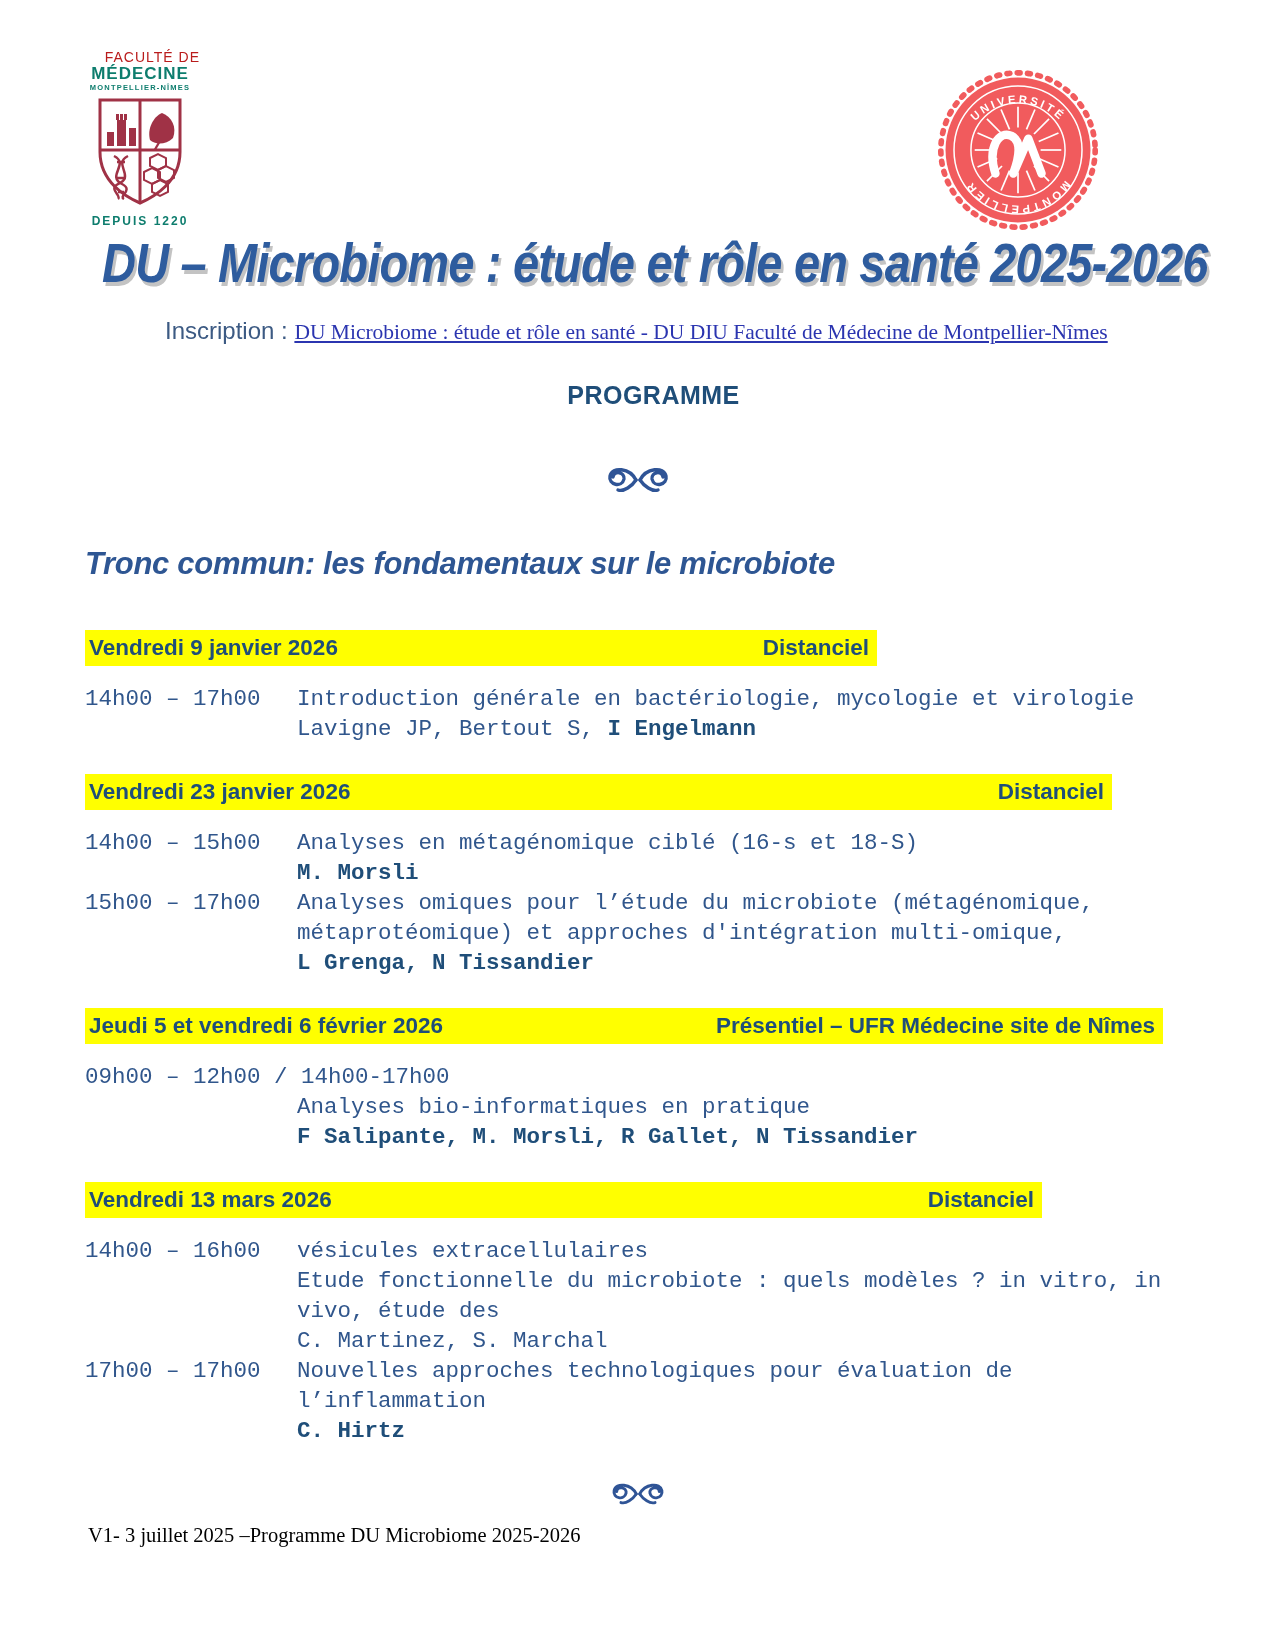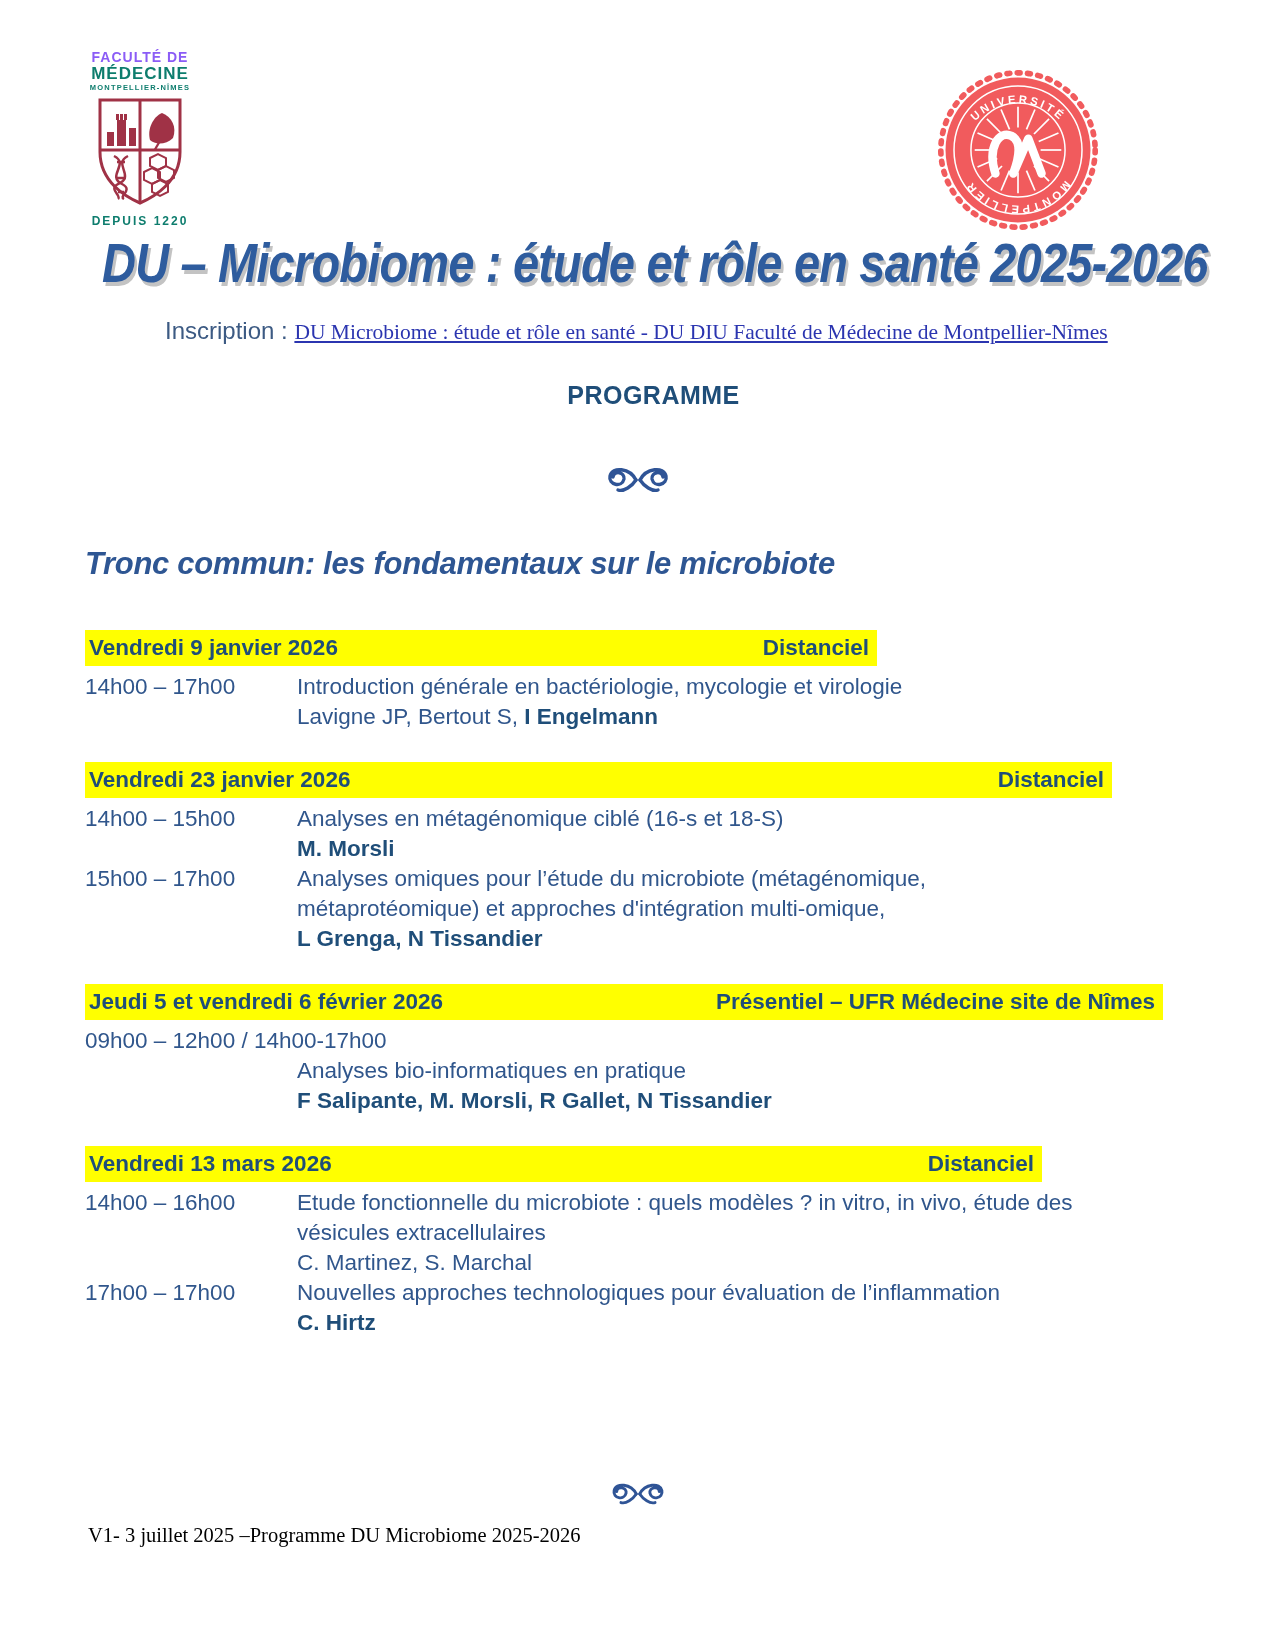--- a/index.html
+++ b/index.html
@@ -3,21 +3,21 @@
 <meta charset="utf-8">
 <style>
   html,body{margin:0;padding:0;background:#e8e8e8;}
   .page{
     width:1275px;height:1650px;background:#ffffff;margin:0 auto;
     position:relative;overflow:hidden;
     font-family:"Liberation Sans",sans-serif;color:#30568C;
   }
   
   .fac-logo{position:absolute;left:80px;top:50px;width:120px;text-align:center;}
-  .fac-l1{color:#8b5cf6;font-weight:bold;font-size:14px;letter-spacing:1px;line-height:15px;}
+  .fac-l1{color:#b91c1c;font-weight:normal;font-size:14px;letter-spacing:1px;line-height:15px;text-align:right;}
   .fac-l2{color:#0E7D6E;font-weight:bold;font-size:17px;letter-spacing:1px;line-height:18px;}
   .fac-l3{color:#0E7D6E;font-weight:bold;font-size:7.5px;letter-spacing:1.2px;line-height:10px;}
   .fac-shield{margin-top:3px;}
   .fac-since{color:#0E7D6E;font-weight:bold;font-size:12px;letter-spacing:2px;margin-top:2px;}
   .um-seal{position:absolute;left:938px;top:70px;}
   
   .doc-title{
     margin-top:230px;text-align:center;white-space:nowrap;
     font-size:56px;font-weight:bold;font-style:italic;color:#2E5C9E;
     transform:scaleX(.84);transform-origin:50% 50%;
@@ -40,21 +40,21 @@
     font-style:italic;color:#2E5693;letter-spacing:-.3px;}
   
   .sessions{margin:48px 85px 0 85px;font-size:22.5px;}
   .session{margin-top:30px;}
   .session:first-child{margin-top:0;}
   .session-bar{
     background:#FFFF00;height:36px;display:flex;justify-content:space-between;
     align-items:center;padding:0 8px 0 4px;box-sizing:border-box;
     font-weight:bold;color:#1F4E79;font-size:22.5px;
   }
-  .session-rows{margin-top:6px;}
+  .session-rows{margin-top:18px;font-family:Liberation Mono, monospace;}
   .row{display:flex;}
   .cell-time{flex:0 0 212px;line-height:30px;}
   .cell-topic{flex:1;line-height:30px;}
   .row-time-full{line-height:30px;}
   .line{line-height:30px;}
   .b{font-weight:bold;color:#1F4E79;}
   
   .footer{position:absolute;left:0;top:1482px;width:100%;}
   .footer .ornament{margin-top:0;}
   .version-line{
@@ -238,22 +238,22 @@
       </div>
       <div class="session">
         <div class="session-bar" style="width: 957px;">
           <span>Vendredi 13 mars 2026</span>
           <span>Distanciel</span>
         </div>
         <div class="session-rows">
           <div class="row">
             <div class="cell-time">14h00 – 16h00</div>
             <div class="cell-topic">
+              <div class="line"><span>vésicules extracellulaires</span></div>
               <div class="line"><span>Etude fonctionnelle du microbiote : quels modèles ? in vitro, in vivo, étude des</span></div>
-              <div class="line"><span>vésicules extracellulaires</span></div>
               <div class="line"><span>C. Martinez, S. Marchal</span></div>
             </div>
           </div>
           <div class="row">
             <div class="cell-time">17h00 – 17h00</div>
             <div class="cell-topic">
               <div class="line"><span>Nouvelles approches technologiques pour évaluation de l’inflammation</span></div>
               <div class="line"><span class="b">C. Hirtz</span></div>
             </div>
           </div>

